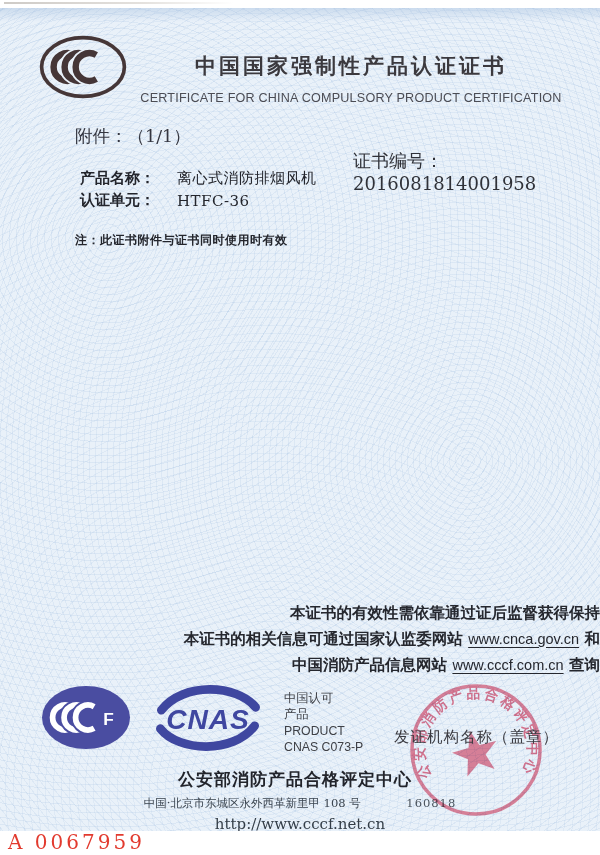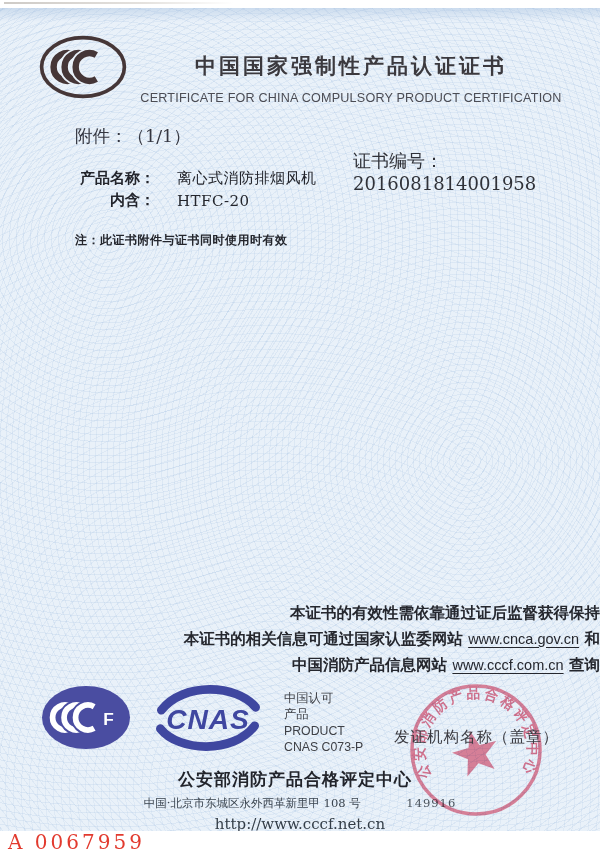--- a/index.html
+++ b/index.html
@@ -99,22 +99,22 @@
     <div class="certno">
       <span>证书编号：</span><span>2016081814001958</span>
     </div>
 
     <div class="fields">
       <div class="frow">
         <span class="flabel">产品名称：</span>
         <span class="fvalue">离心式消防排烟风机</span>
       </div>
       <div class="frow">
-        <span class="flabel">内含：</span>
-        <span class="fvalue">HTFC-20</span>
+        <span class="flabel">认证单元：</span>
+        <span class="fvalue">HTFC-36</span>
       </div>
     </div>
 
     <div class="note">注：此证书附件与证书同时使用时有效</div>
 
     <div class="validity">
       <div>本证书的有效性需依靠通过证后监督获得保持</div>
       <div>
         <span>本证书的相关信息可通过国家认监委网站</span>
         <span class="vurl">www.cnca.gov.cn</span>
@@ -163,21 +163,21 @@
       </text>
       <polygon points="63.8,50.8 73.4,65.0 90.1,60.9 79.6,74.5 88.6,89.1 72.5,83.3 61.4,96.4 61.9,79.2 46.0,72.8 62.5,68.0" fill="#e2607c" opacity=".9"></polygon>
     </svg>
 
     <div class="stamp-label">发证机构名称（盖章）</div>
 
     <div class="issuer">公安部消防产品合格评定中心</div>
 
     <div class="address">
       <span>中国·北京市东城区永外西革新里甲 108 号</span>
-      <span class="zip">149916</span>
+      <span class="zip">160818</span>
     </div>
 
     <div class="website">http://www.cccf.net.cn</div>
   </div>
 
   <div class="bottom-strip"></div>
   <div class="serial">A 0067959</div>
 </div>
 
 </body></html>

